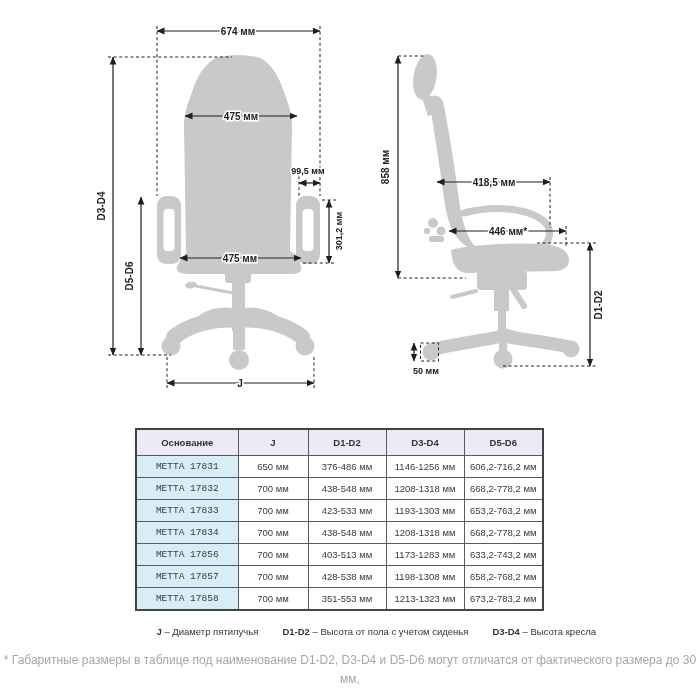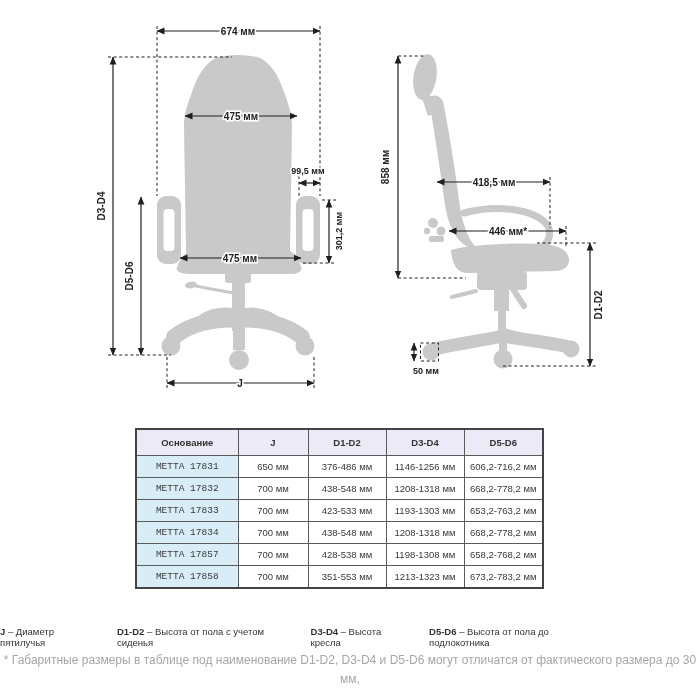--- a/index.html
+++ b/index.html
@@ -185,20 +185,27 @@
         <td>653,2-763,2 мм</td>
       </tr>
       <tr>
         <td class="name">МЕТТА 17834</td>
         <td>700 мм</td>
         <td>438-548 мм</td>
         <td>1208-1318 мм</td>
         <td>668,2-778,2 мм</td>
       </tr>
       <tr>
+        <td class="name">МЕТТА 17856</td>
+        <td>700 мм</td>
+        <td>403-513 мм</td>
+        <td>1173-1283 мм</td>
+        <td>633,2-743,2 мм</td>
+      </tr>
+      <tr>
         <td class="name">МЕТТА 17857</td>
         <td>700 мм</td>
         <td>428-538 мм</td>
         <td>1198-1308 мм</td>
         <td>658,2-768,2 мм</td>
       </tr>
       <tr>
         <td class="name">МЕТТА 17858</td>
         <td>700 мм</td>
         <td>351-553 мм</td>
@@ -214,23 +221,19 @@
       <span>– Диаметр пятилучья</span>
     </span>
     <span class="item">
       <b>D1-D2</b>
       <span>– Высота от пола с учетом сиденья</span>
     </span>
     <span class="item">
       <b>D3-D4</b>
       <span>– Высота кресла</span>
     </span>
-    <span class="item">
-      <b>D5-D6</b>
-      <span>– Высота от пола до подлокотника</span>
-    </span>
   </div>
 
   <div id="footnote">
     <div>* Габаритные размеры в таблице под наименование D1-D2, D3-D4 и D5-D6 могут отличатся от фактического размера до 30 мм,</div>
   </div>
 
 </div>
 
 </body></html>

